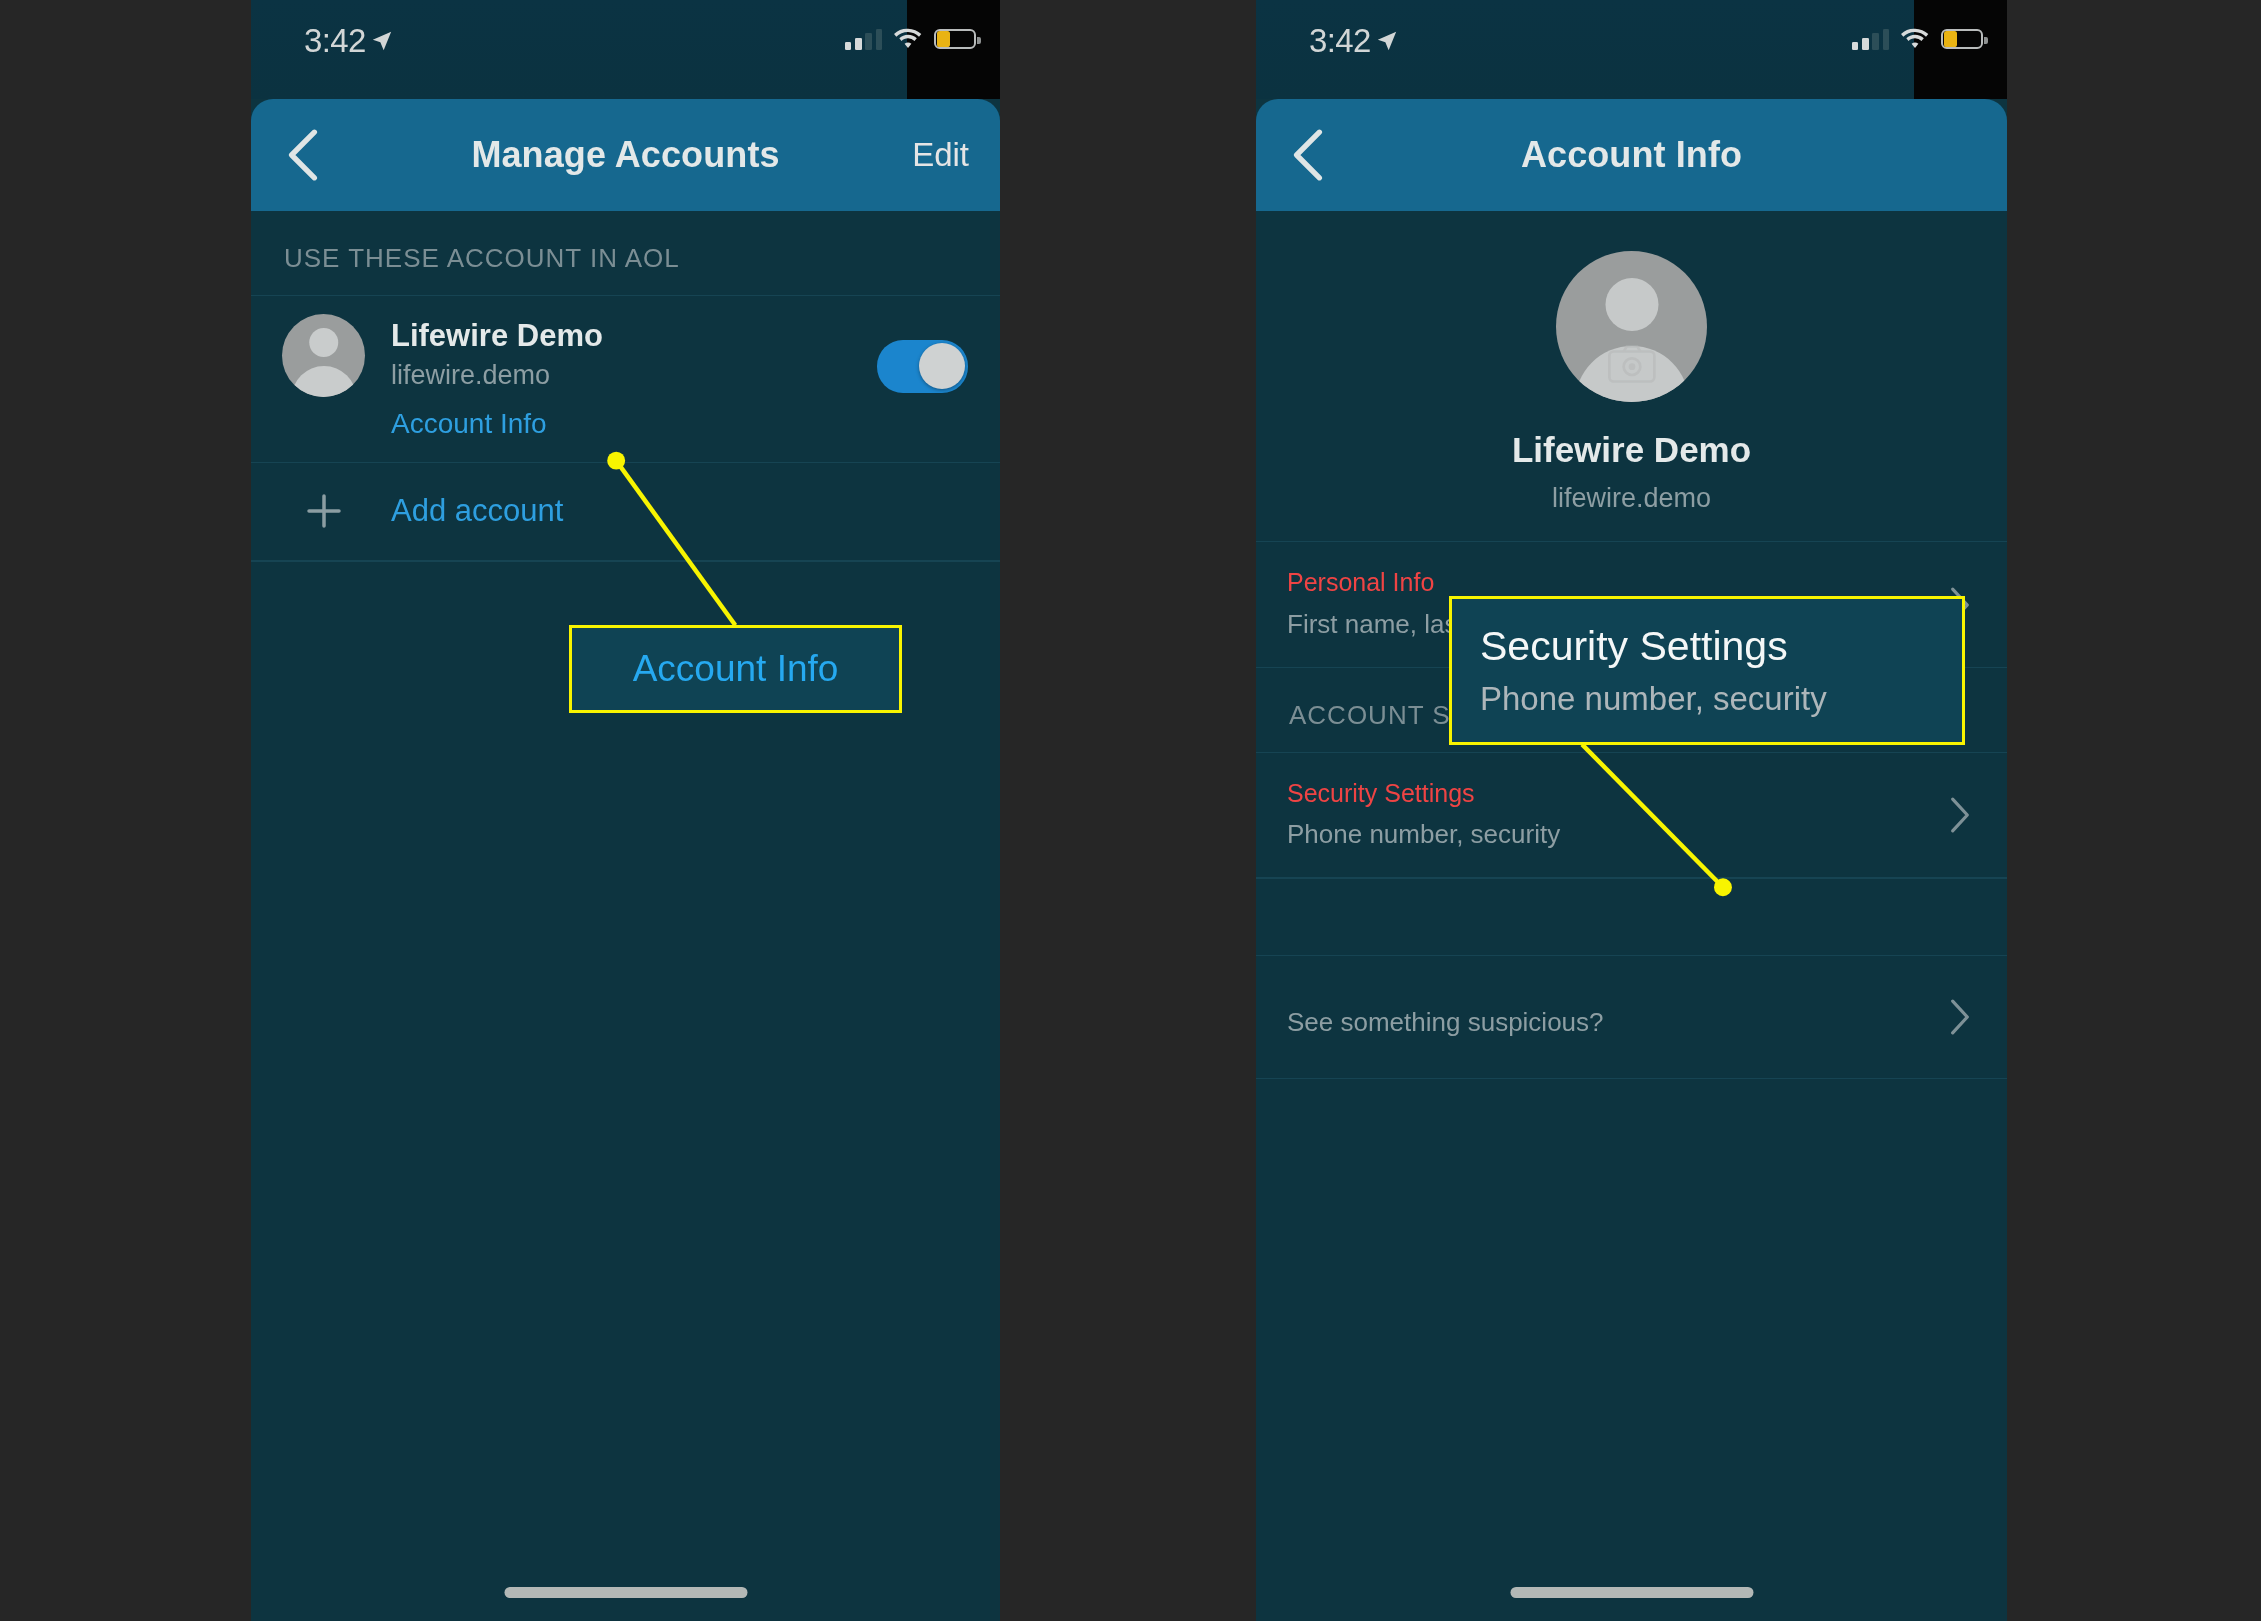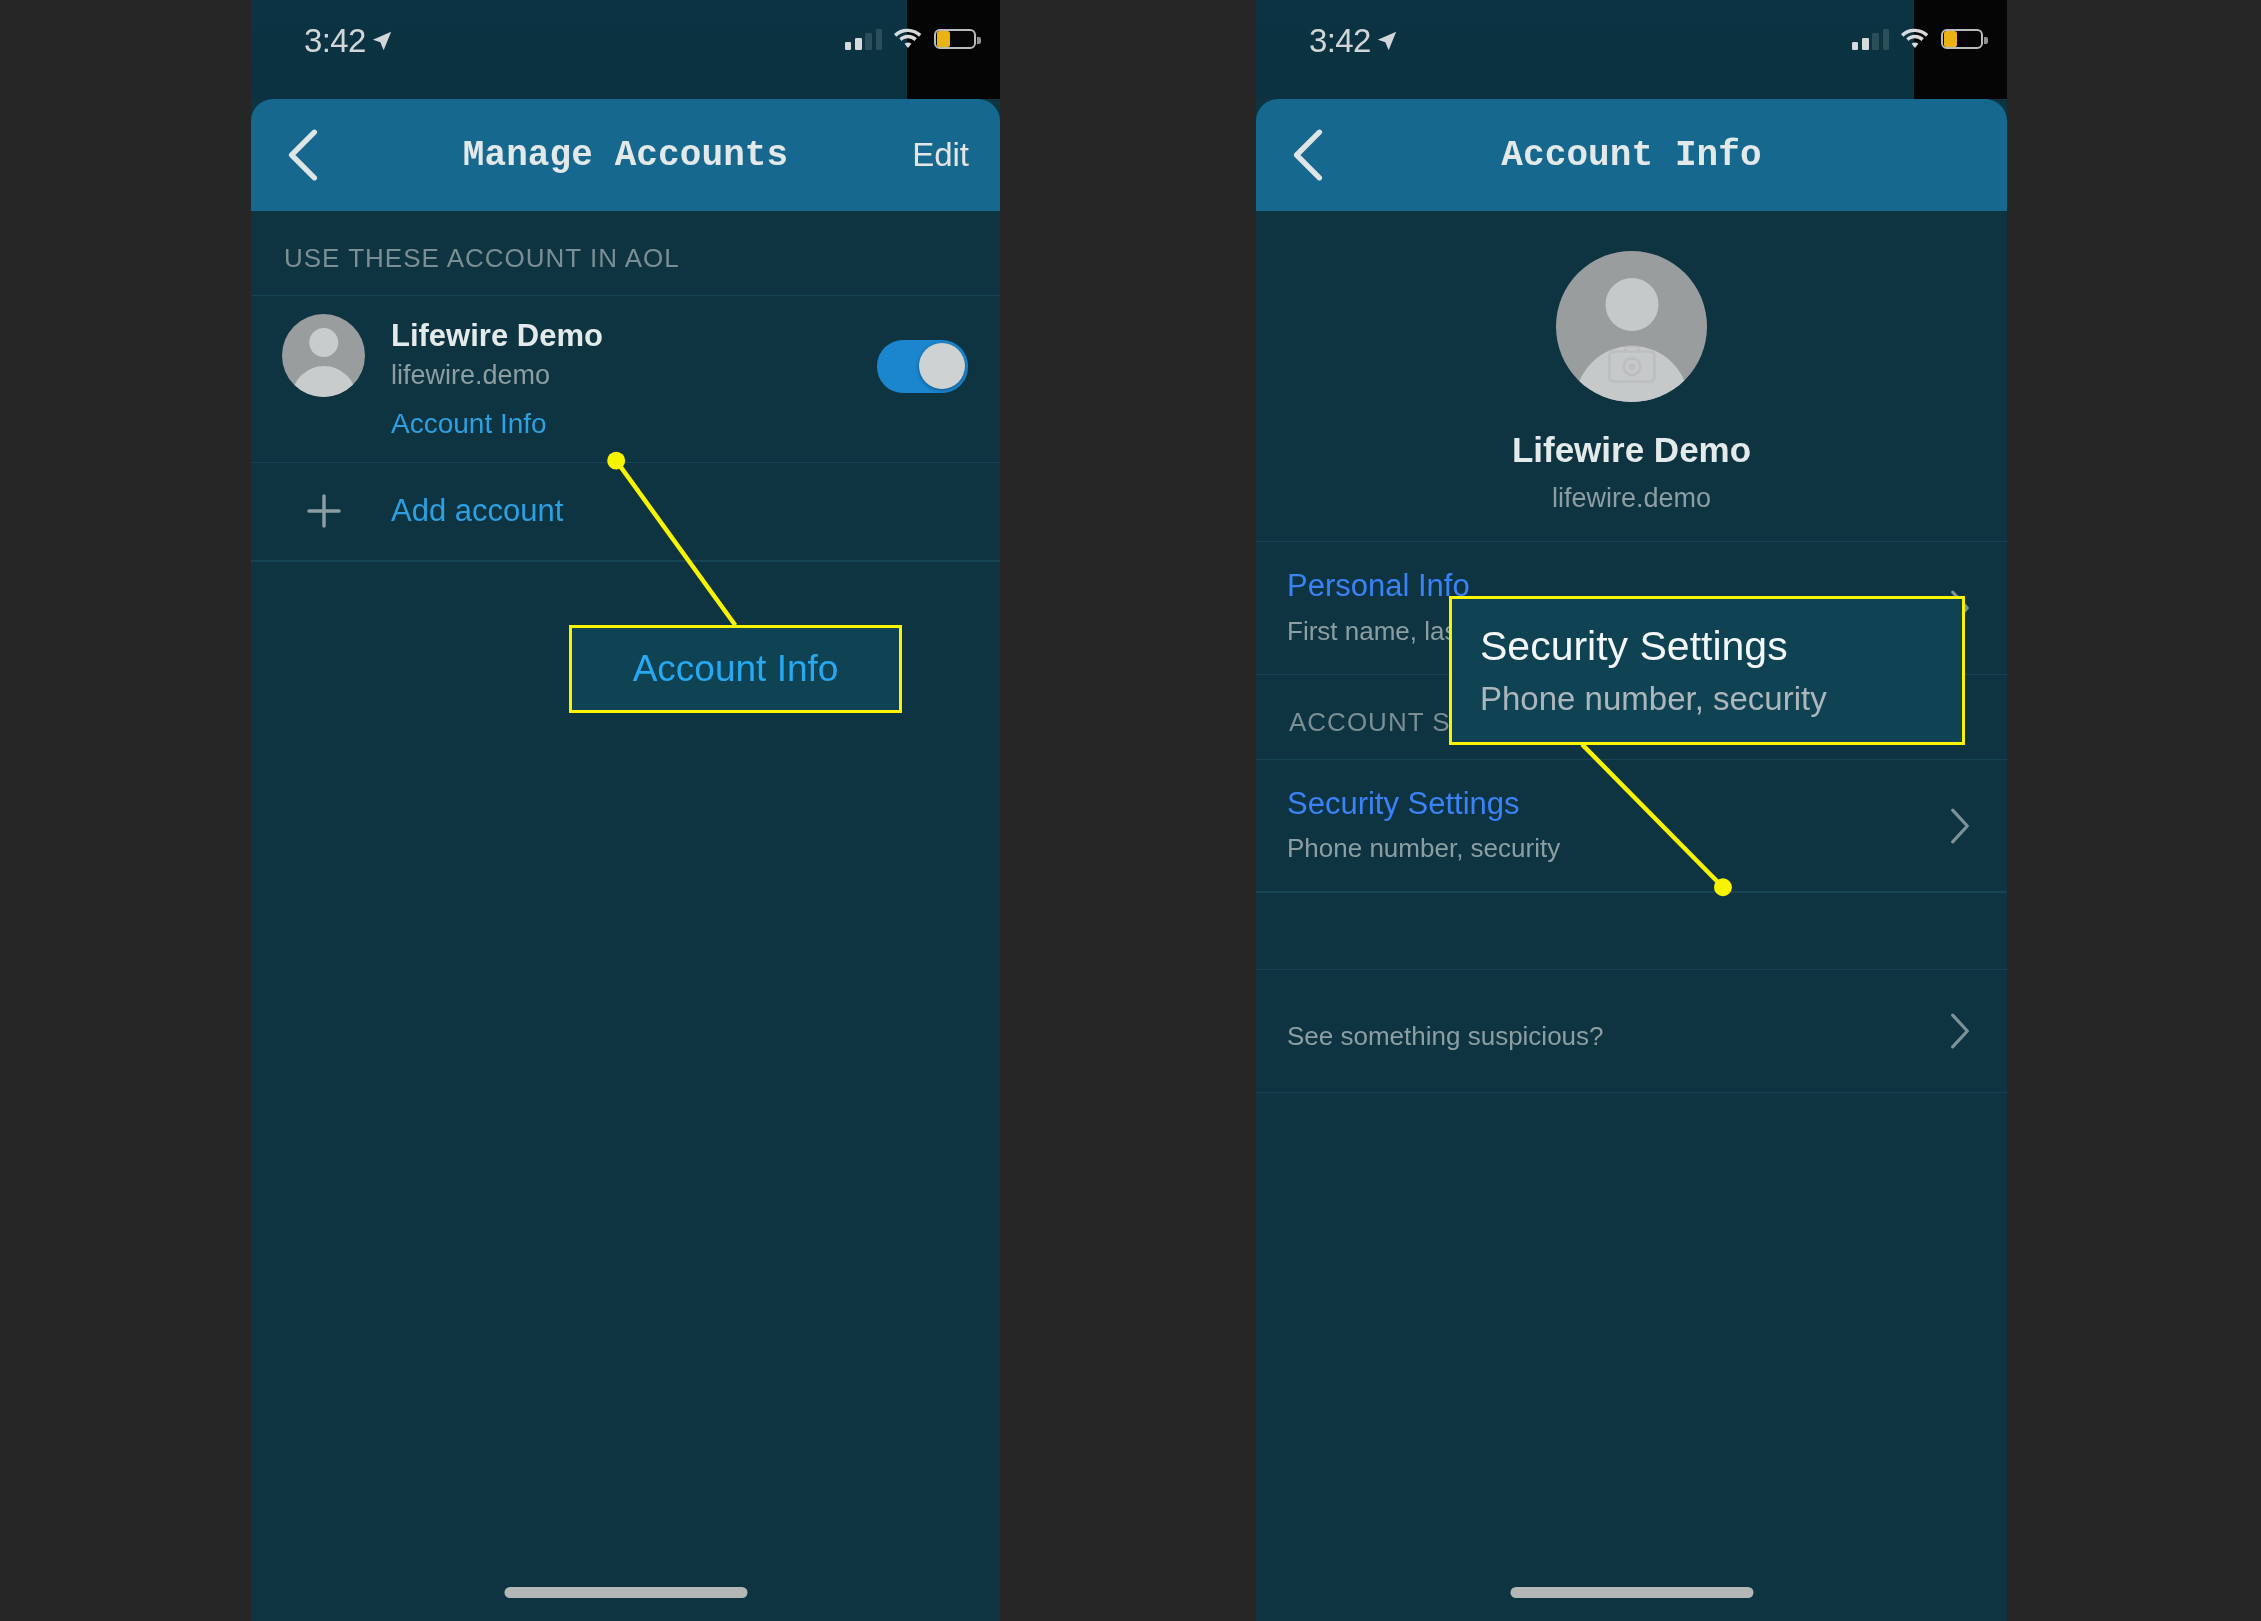--- a/index.html
+++ b/index.html
@@ -72,21 +72,20 @@
   .navbar {
     position: relative;
     height: 112px;
     background: #16688f;
     border-radius: 22px 22px 0 0;
     display: flex; align-items: center; justify-content: center;
   }
   .navbar .title {
     font-size: 36px; font-weight: 700; color: #e3e8e8;
     letter-spacing: 0.1px;
-    font-family: Liberation Mono, monospace;
   }
   .nav-back {
     position: absolute; left: 33px; top: 50%;
     transform: translateY(-50%);
     width: 38px; height: 54px;
   }
   .nav-edit {
     position: absolute; right: 31px; top: 50%;
     transform: translateY(-50%);
     font-size: 33px; color: #e5e5e5;
@@ -172,21 +171,21 @@
     margin-top: 28px; font-size: 35px; font-weight: 700; color: #e4e9e9;
   }
   .profile-id { margin-top: 13px; font-size: 27px; color: #8d9ea3; }
 
   .nav-row {
     position: relative;
     padding: 26px 31px 27px 31px;
     min-height: 122px;
     display: flex; flex-direction: column; justify-content: center;
   }
-  .nav-row .r-title { font-size: 31px; color: #3b82f6; }
+  .nav-row .r-title { font-size: 25px; color: #ef4444; }
   .nav-row .r-sub { font-size: 26px; color: #8d9ea3; margin-top: 11.5px; }
   .chev-right {
     position: absolute; right: 36px; top: 50%;
     transform: translateY(-50%);
     width: 22px; height: 37px;
   }
 
   .spacer-block { height: 76px; }
 
   

